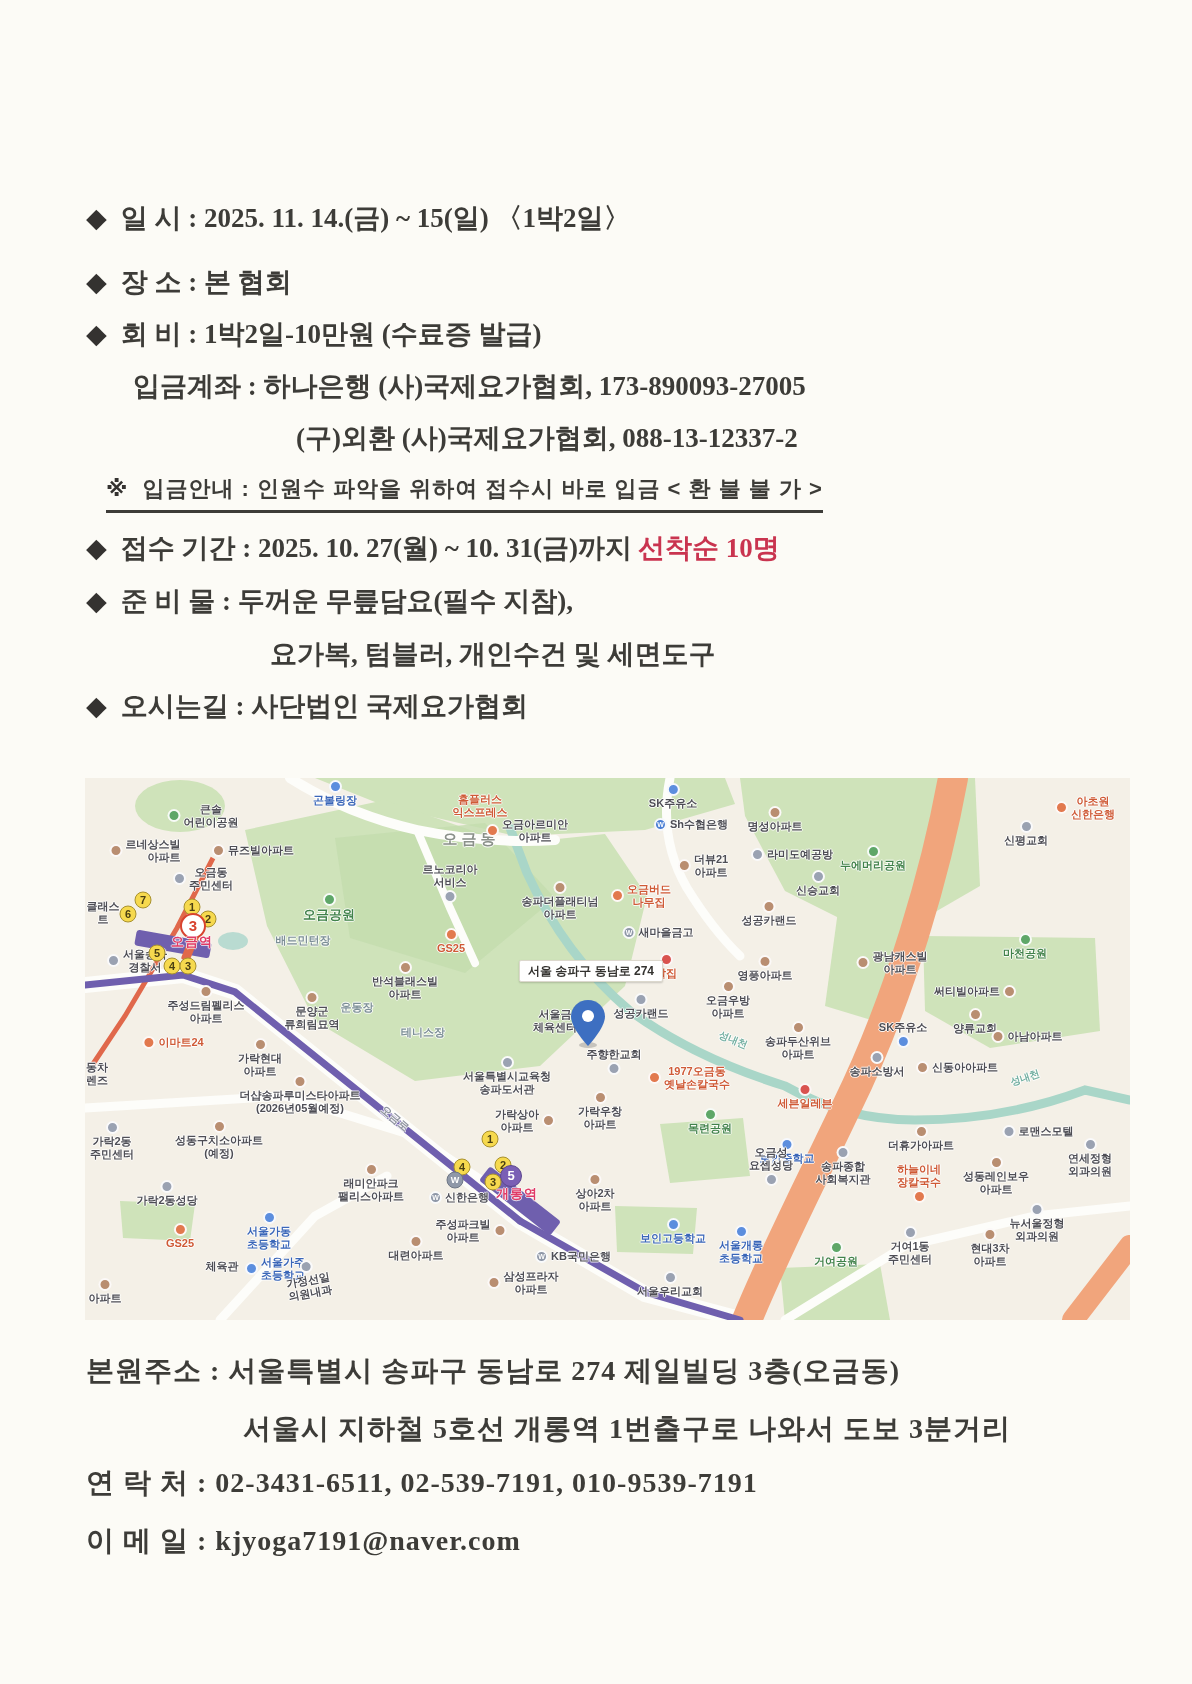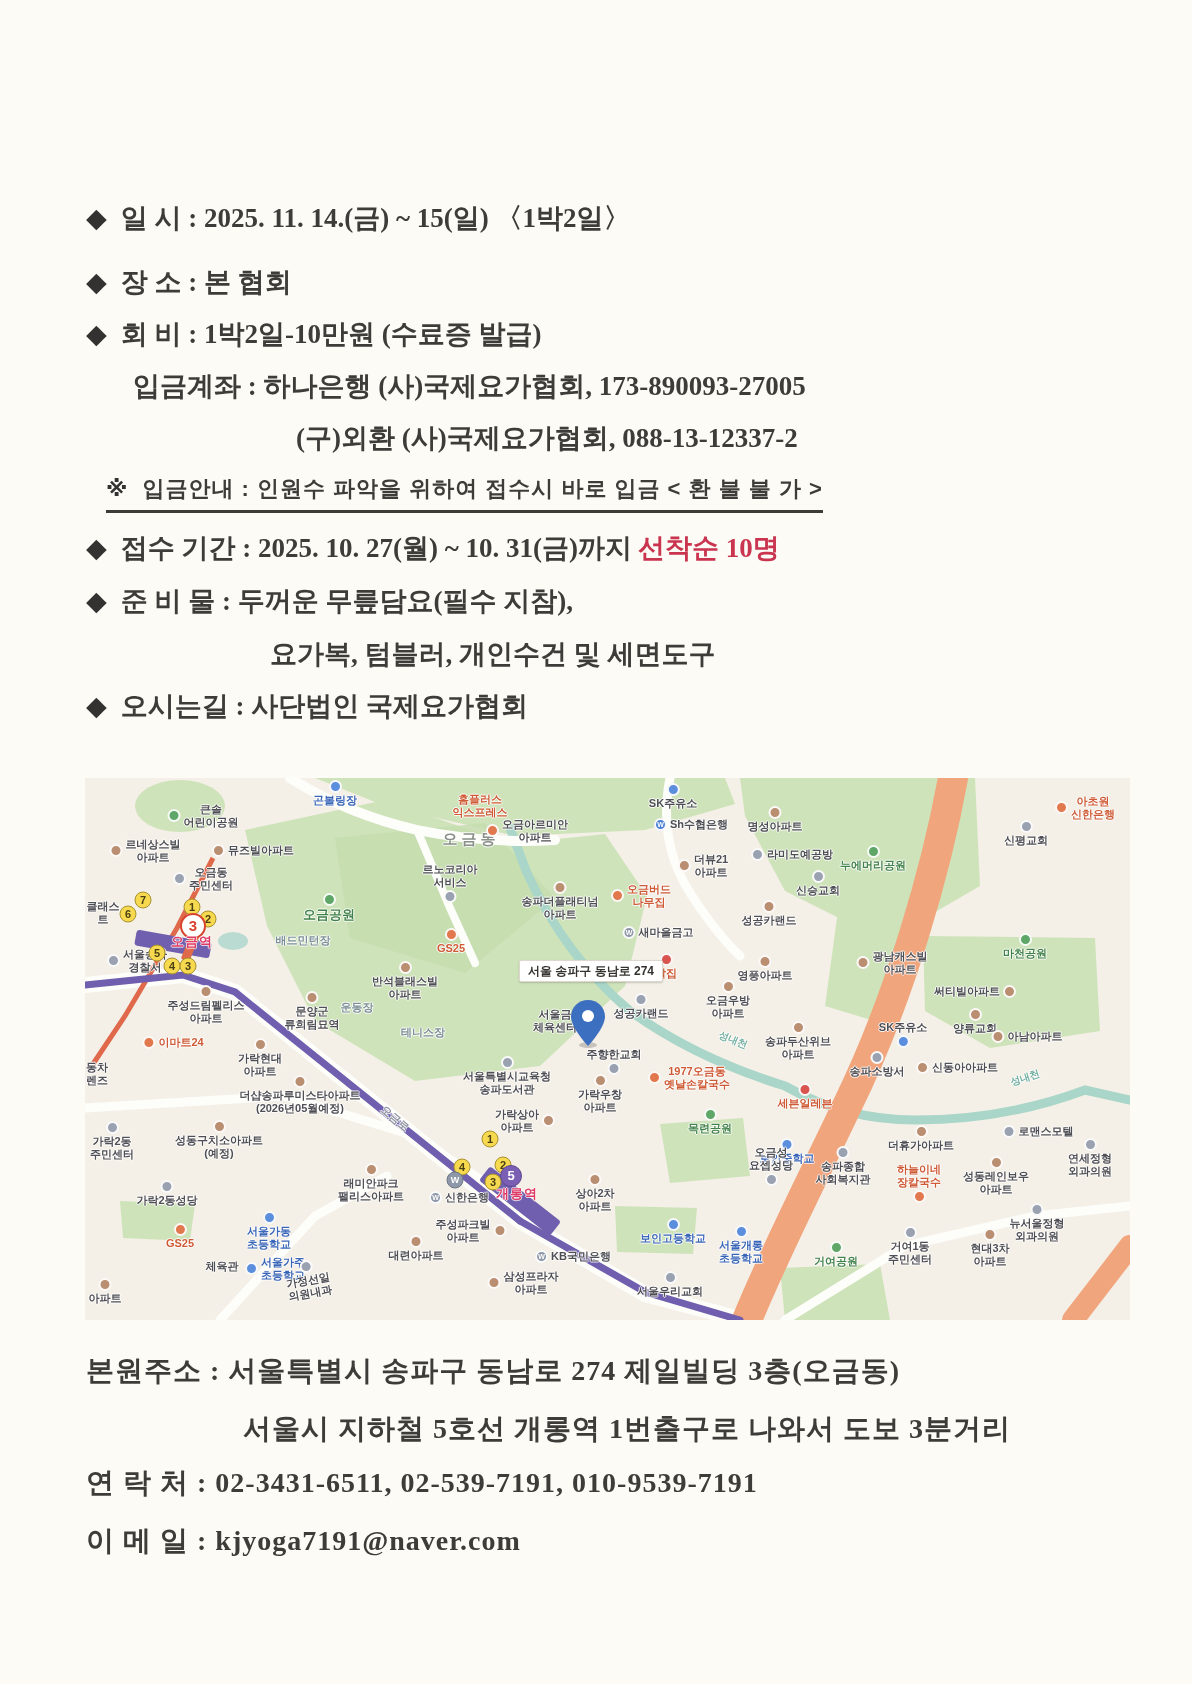--- a/index.html
+++ b/index.html
@@ -149,21 +149,21 @@
             <div>오금아르미안</div>
             <div>아파트</div>
           </span>
         </div>
         <div class="ml poi ip-left" style="left: 168px; top: 66px;">
           <span class="mic brown"></span>
           <span>
             <div>뮤즈빌아파트</div>
           </span>
         </div>
-        <div class="ml poi ip-left" style="left: 60px; top: 60px;">
+        <div class="ml poi ip-left" style="left: 60px; top: 60px; text-align: right;">
           <span class="mic brown"></span>
           <span>
             <div>르네상스빌</div>
             <div>아파트</div>
           </span>
         </div>
         <div class="ml poi ip-left" style="left: 118px; top: 88px;">
           <span class="mic gray"></span>
           <span>
             <div>오금동</div>
@@ -363,21 +363,21 @@
             <div>주향한교회</div>
           </span>
         </div>
         <div class="ml shop ip-left" style="left: 604px; top: 287px;">
           <span class="mic orange"></span>
           <span>
             <div>1977오금동</div>
             <div>옛날손칼국수</div>
           </span>
         </div>
-        <div class="ml poi ip-top" style="left: 515px; top: 296px;">
+        <div class="ml poi ip-top" style="left: 515px; top: 313px;">
           <span class="mic brown"></span>
           <span>
             <div>가락우창</div>
             <div>아파트</div>
           </span>
         </div>
         <div class="ml park ip-top" style="left: 625px; top: 330px;">
           <span class="mic green"></span>
           <span>
             <div>목련공원</div>

